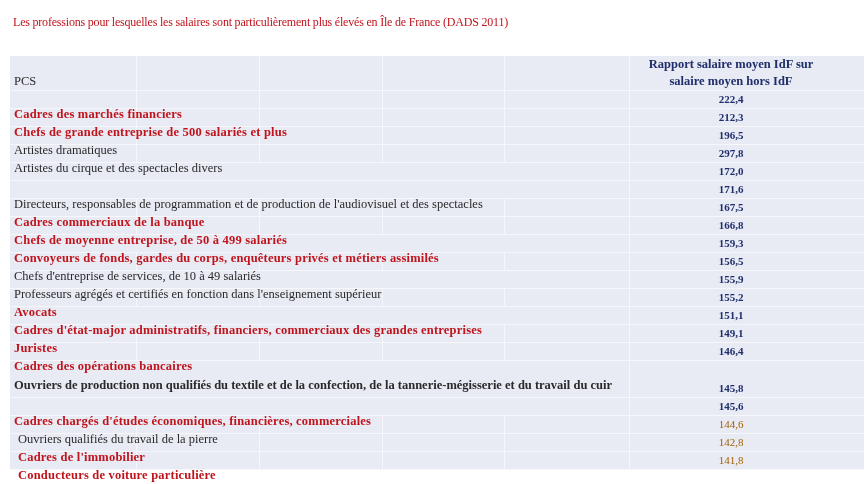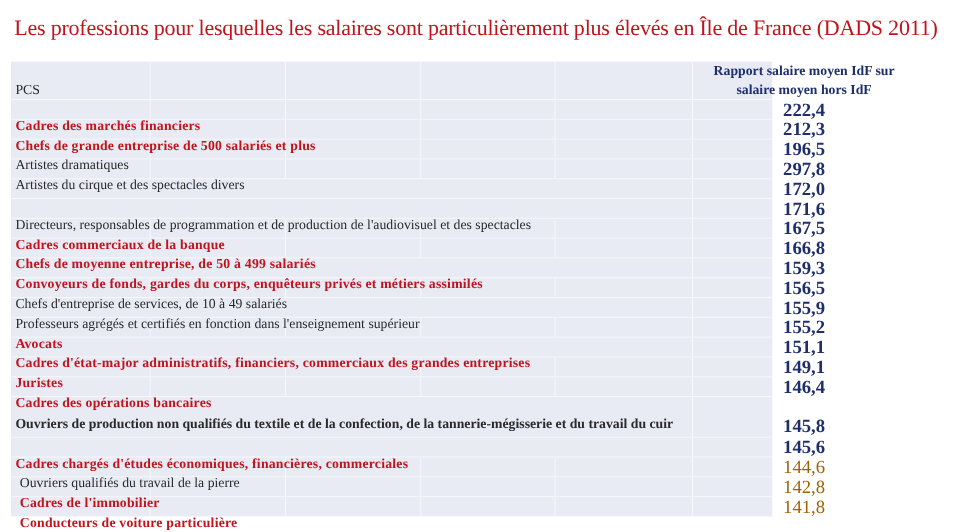--- a/index.html
+++ b/index.html
@@ -1,28 +1,28 @@
 <!DOCTYPE html>
 <html><head>
 <meta charset="utf-8">
 <style>
   html, body { margin: 0; padding: 0; background: #ffffff; }
   body { width: 868px; height: 484px; position: relative; overflow: hidden;
          font-family: "Liberation Serif", "DejaVu Serif", serif; }
-  .title { position: absolute; left: 13px; top: 15px; font-size: 20px; color: #c0141c;
+  .title { position: absolute; left: 13px; top: 15px; font-size: 12px; color: #c0141c;
            white-space: nowrap; letter-spacing: -0.2px; }
-  .table { position: absolute; left: 10px; top: 56px; width: 692px; }
+  .table { position: absolute; left: 10px; top: 56px; width: 854px; }
   .row { position: relative; display: grid;
          grid-template-columns: 127px 123px 123px 122px 125px 202px;
          background: #e8eaf4; border-bottom: 1.5px solid #f6f7fb; height: 17px; }
   .row > .cell { border-right: 1.5px solid #f6f7fb; }
   .row > .cell:last-child { border-right: none; }
   .row .label { position: absolute; left: 4px; top: 15px; line-height: 17px; font-size: 12.5px;
                 white-space: nowrap; z-index: 2; }
-  .row .value { grid-column: 6; text-align: center; line-height: 17px; font-size: 17px;
+  .row .value { grid-column: 6; text-align: center; line-height: 17px; font-size: 11px;
                 color: #1f2f6b; font-weight: bold; position: relative; z-index: 2; }
   .row.red .label { color: #c0141c; font-weight: bold; letter-spacing: 0.2px; }
   .row.black .label { color: #2a2a2a; }
   .row.indent .label { left: 8px; }
   .row.light .value { font-weight: normal; color: #a16207; }
   .row.double { height: 36px; }
   .row.double .label { white-space: normal; width: 610px; line-height: 18px; font-weight: bold; }
   .row.double .value { line-height: 18px; padding-top: 18px; }
   
   .row.wide .cell.c1, .row.wide .cell.c2, .row.wide .cell.c3,

